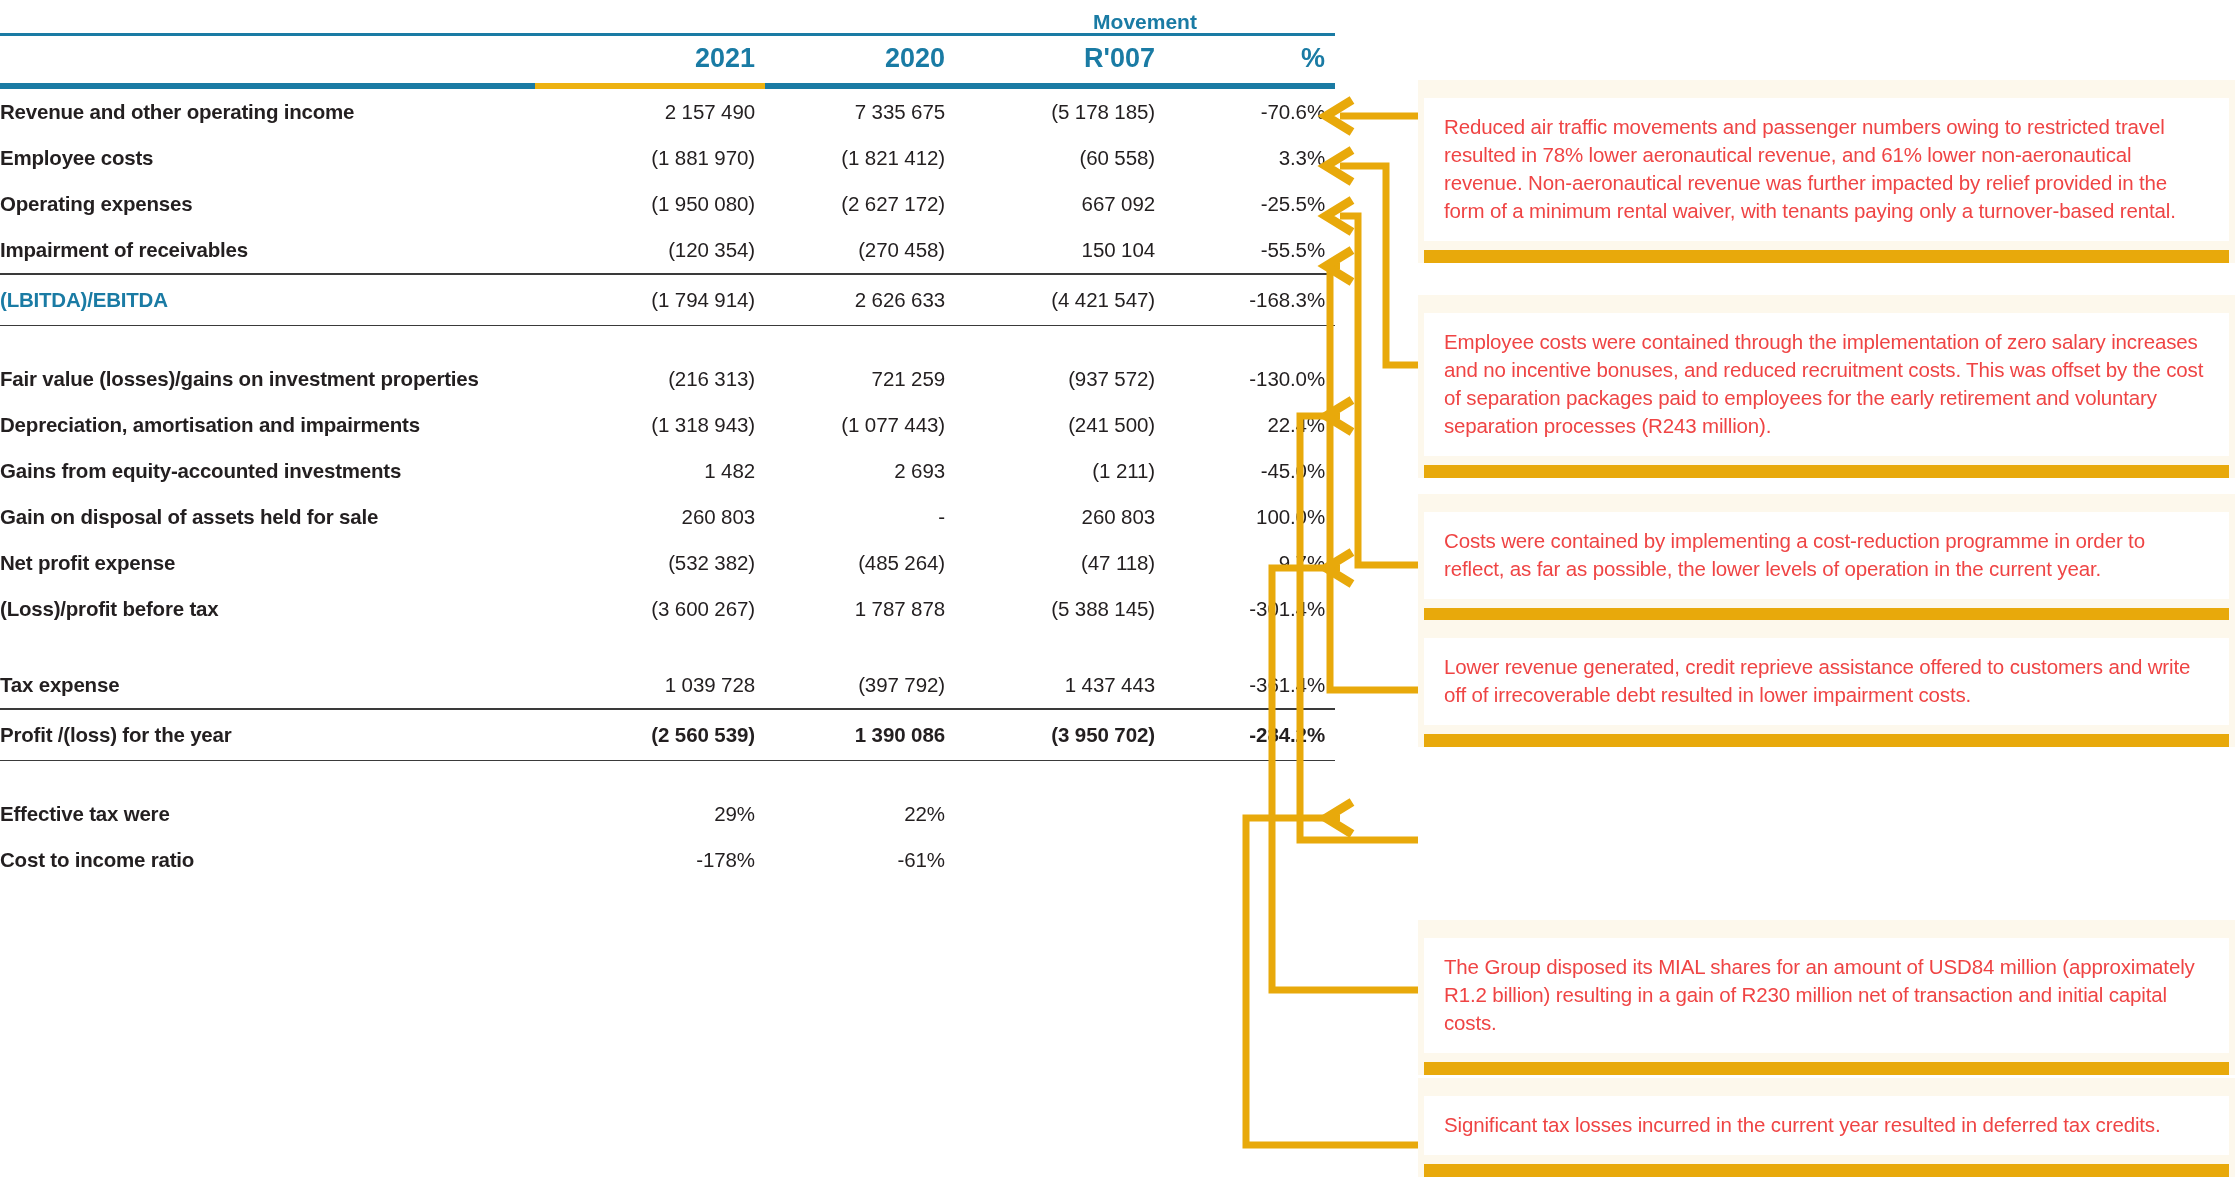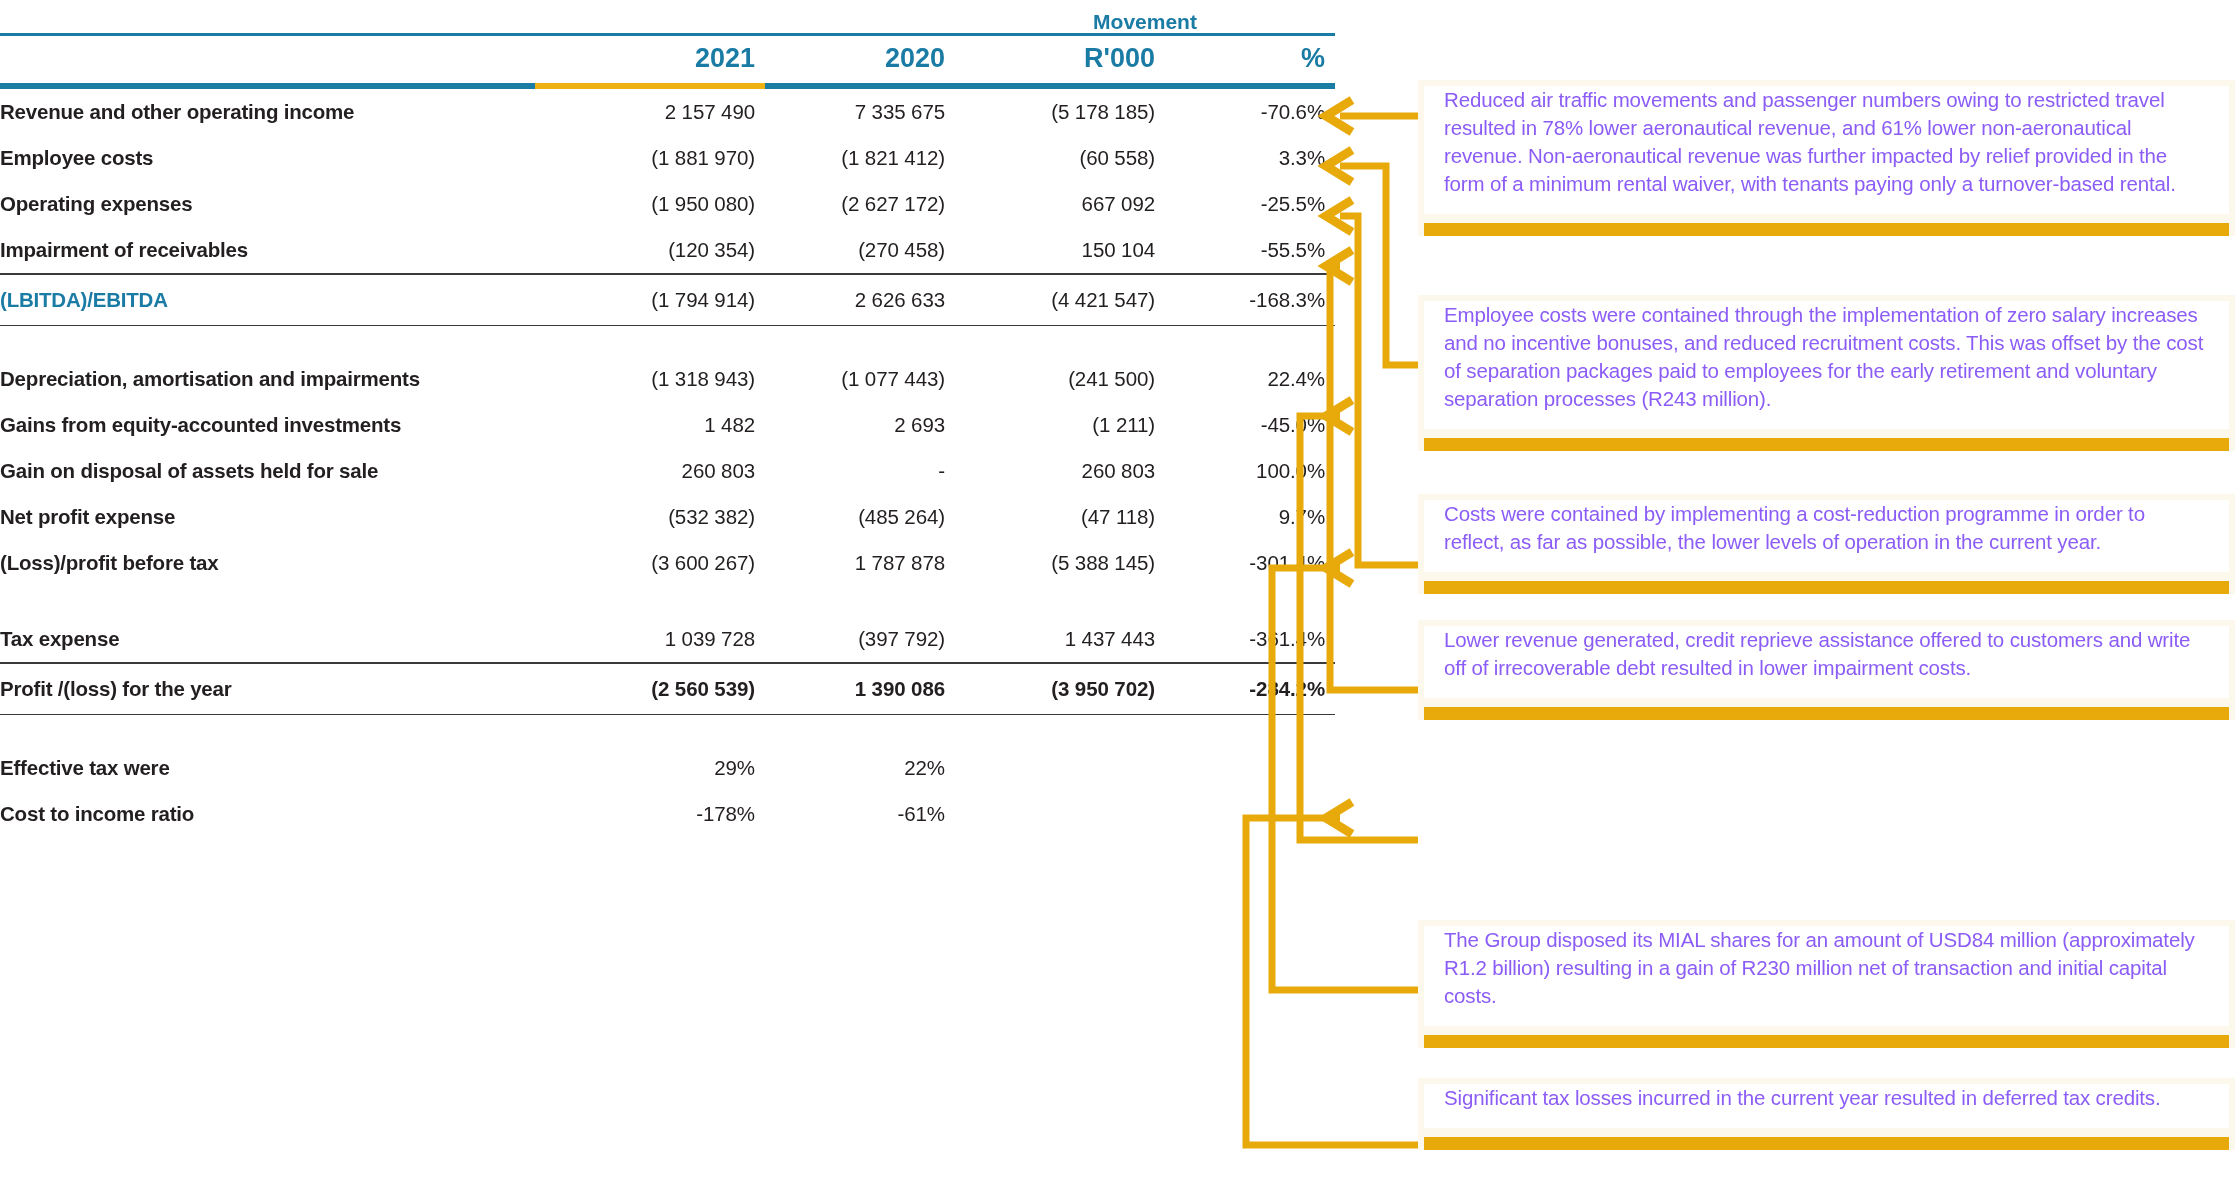--- a/index.html
+++ b/index.html
@@ -71,25 +71,26 @@
   
   #callouts{position:absolute;left:1418px;top:0;width:817px;height:1184px;}
   .callout{
     position:absolute;left:0;width:817px;
     background:#fdf8ec;
     box-sizing:border-box;
     padding:6px 6px 0 6px;
   }
   .callout .body{
     background:#ffffff;
-    padding:0 20px 16px 20px;
+    padding:15px 20px 16px 20px;
     font-size:20.5px;
     line-height:1.36;
-    color:#8b5cf6;
+    color:#ef4444;
     letter-spacing:-0.15px;
+    margin-top:12px;
   }
   .callout .footbar{
     height:13px;background:#e8a90b;margin-top:9px;
     font-size:0;line-height:0;
   }
 
   
   #connectors{position:absolute;left:0;top:0;width:2235px;height:1184px;pointer-events:none;}
 </style>
 </head>
@@ -118,21 +119,21 @@
         <tr class="rule-top">
           <td colspan="5" style="padding:0">
             <div class="rule-teal-thin"></div>
           </td>
         </tr>
 
         <tr class="head-row">
           <td></td>
           <td>2021</td>
           <td>2020</td>
-          <td>R'000</td>
+          <td>R'007</td>
           <td>%</td>
         </tr>
 
         <tr class="rule-bot">
           <td>
               <div class="rule-teal-thick"></div>
             </td>
           <td>
               <div class="rule-gold-thick"></div>
             </td>
@@ -193,20 +194,27 @@
         <tr class="hairline">
           <td colspan="5">
               <div class="ln"></div>
             </td>
         </tr>
 
         <tr class="gap">
             <td colspan="5"></td>
           </tr>
 
+        <tr class="data">
+          <td class="lbl">Fair value (losses)/gains on investment properties</td>
+          <td>(216 313)</td>
+          <td>721 259</td>
+          <td>(937 572)</td>
+          <td>-130.0%</td>
+        </tr>
         <tr class="data">
           <td class="lbl">Depreciation, amortisation and impairments</td>
           <td>(1 318 943)</td>
           <td>(1 077 443)</td>
           <td>(241 500)</td>
           <td>22.4%</td>
         </tr>
         <tr class="data">
           <td class="lbl">Gains from equity-accounted investments</td>
           <td>1 482</td>

